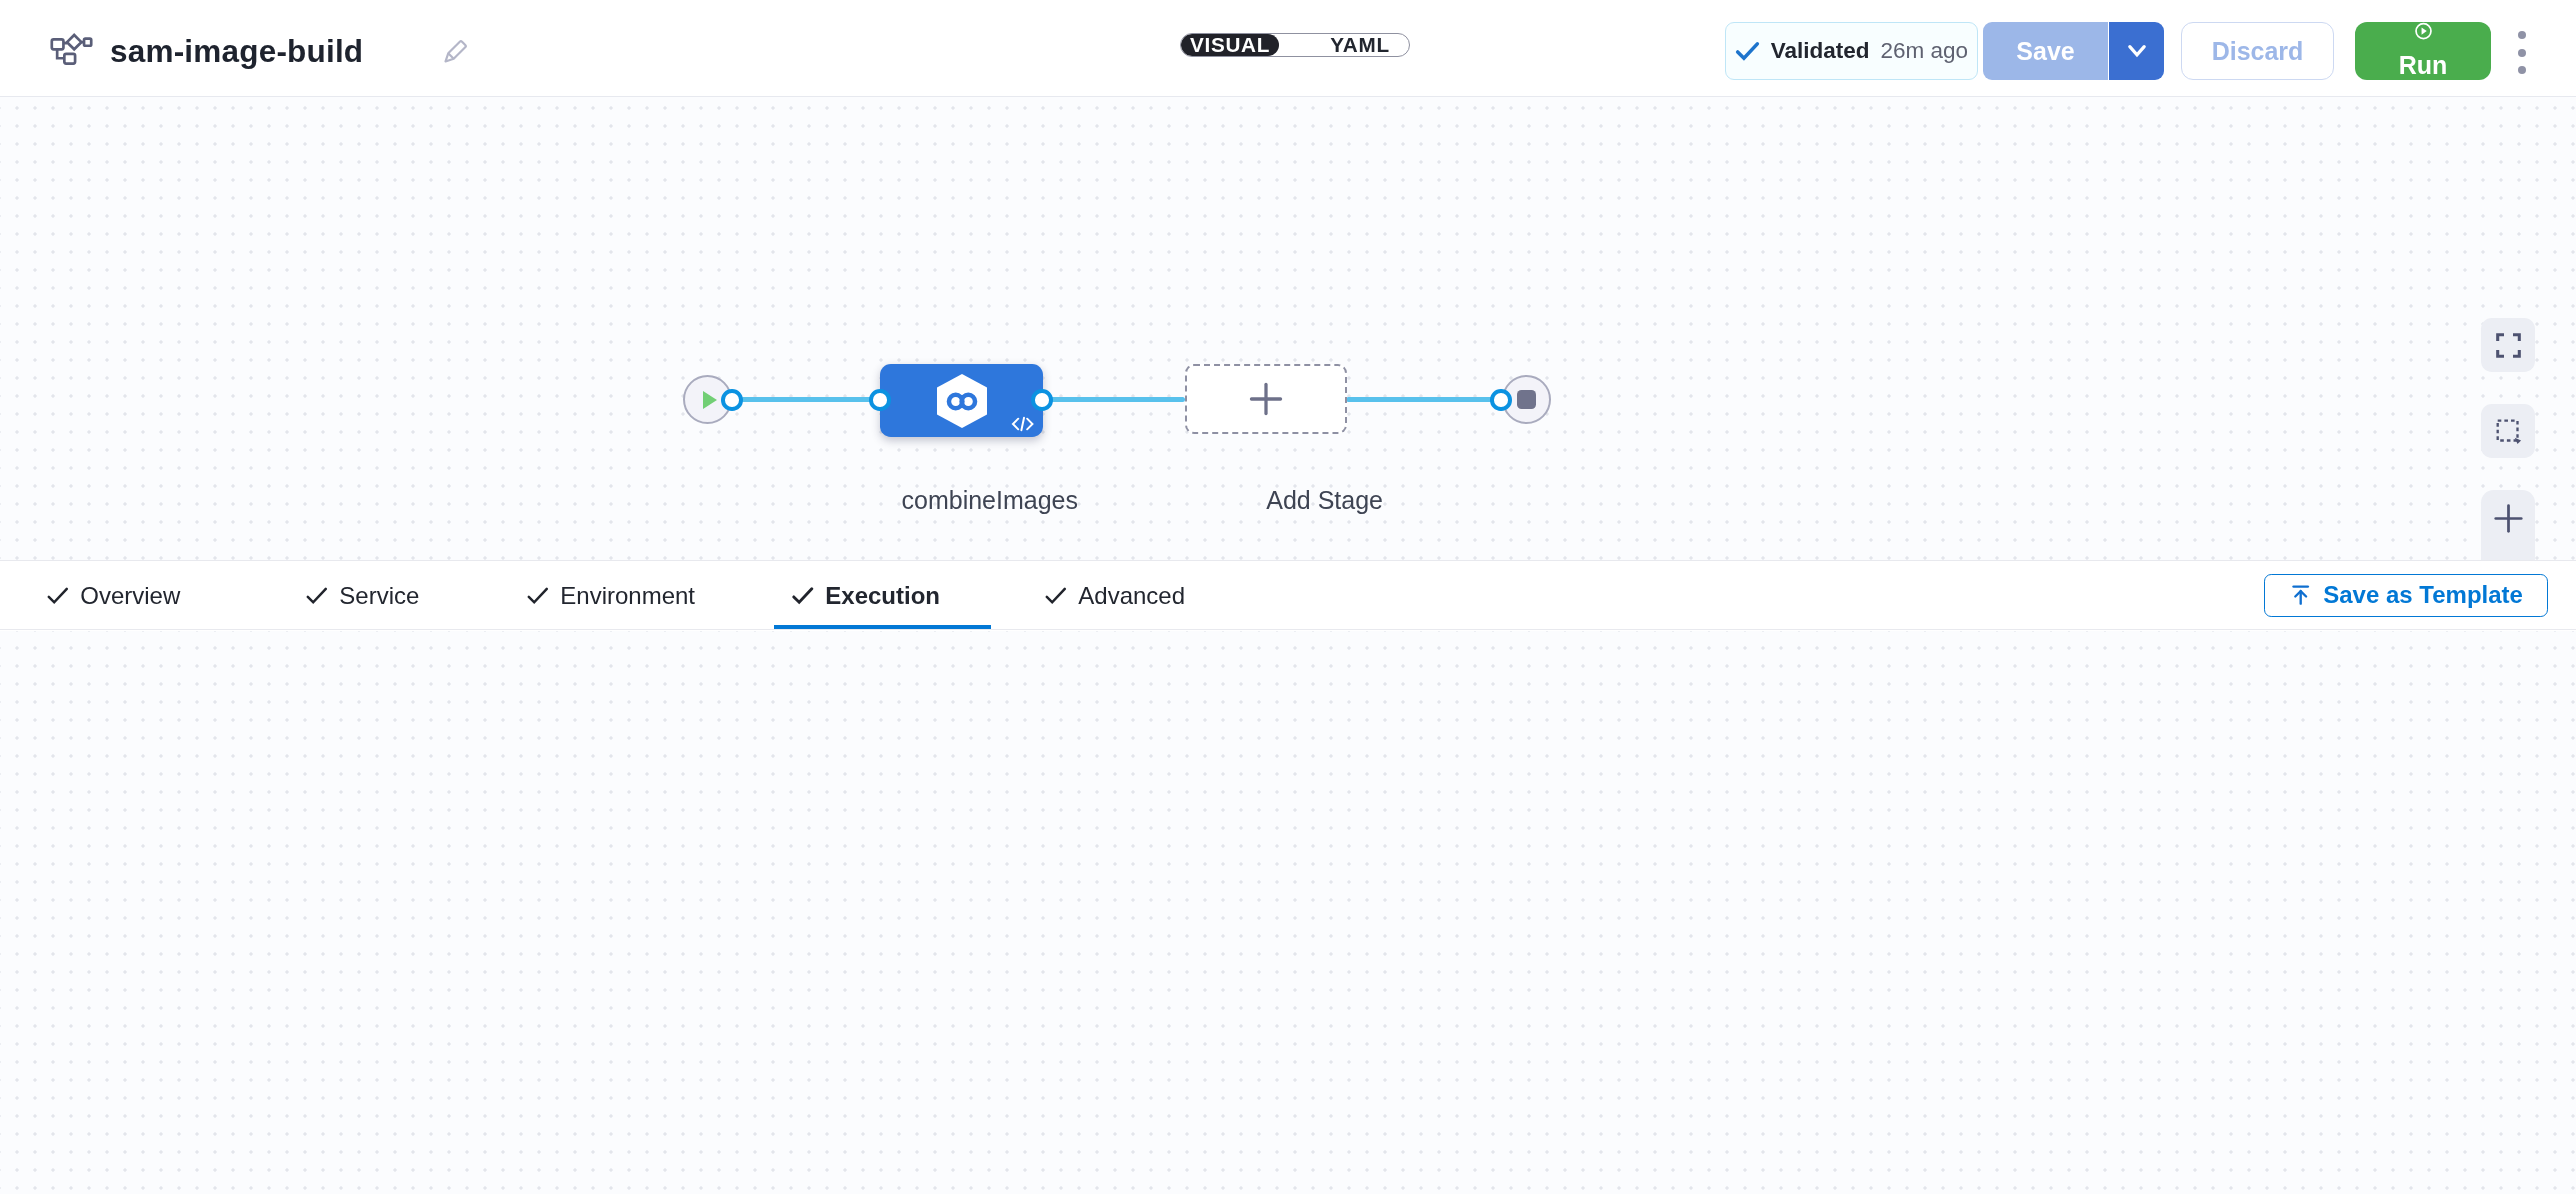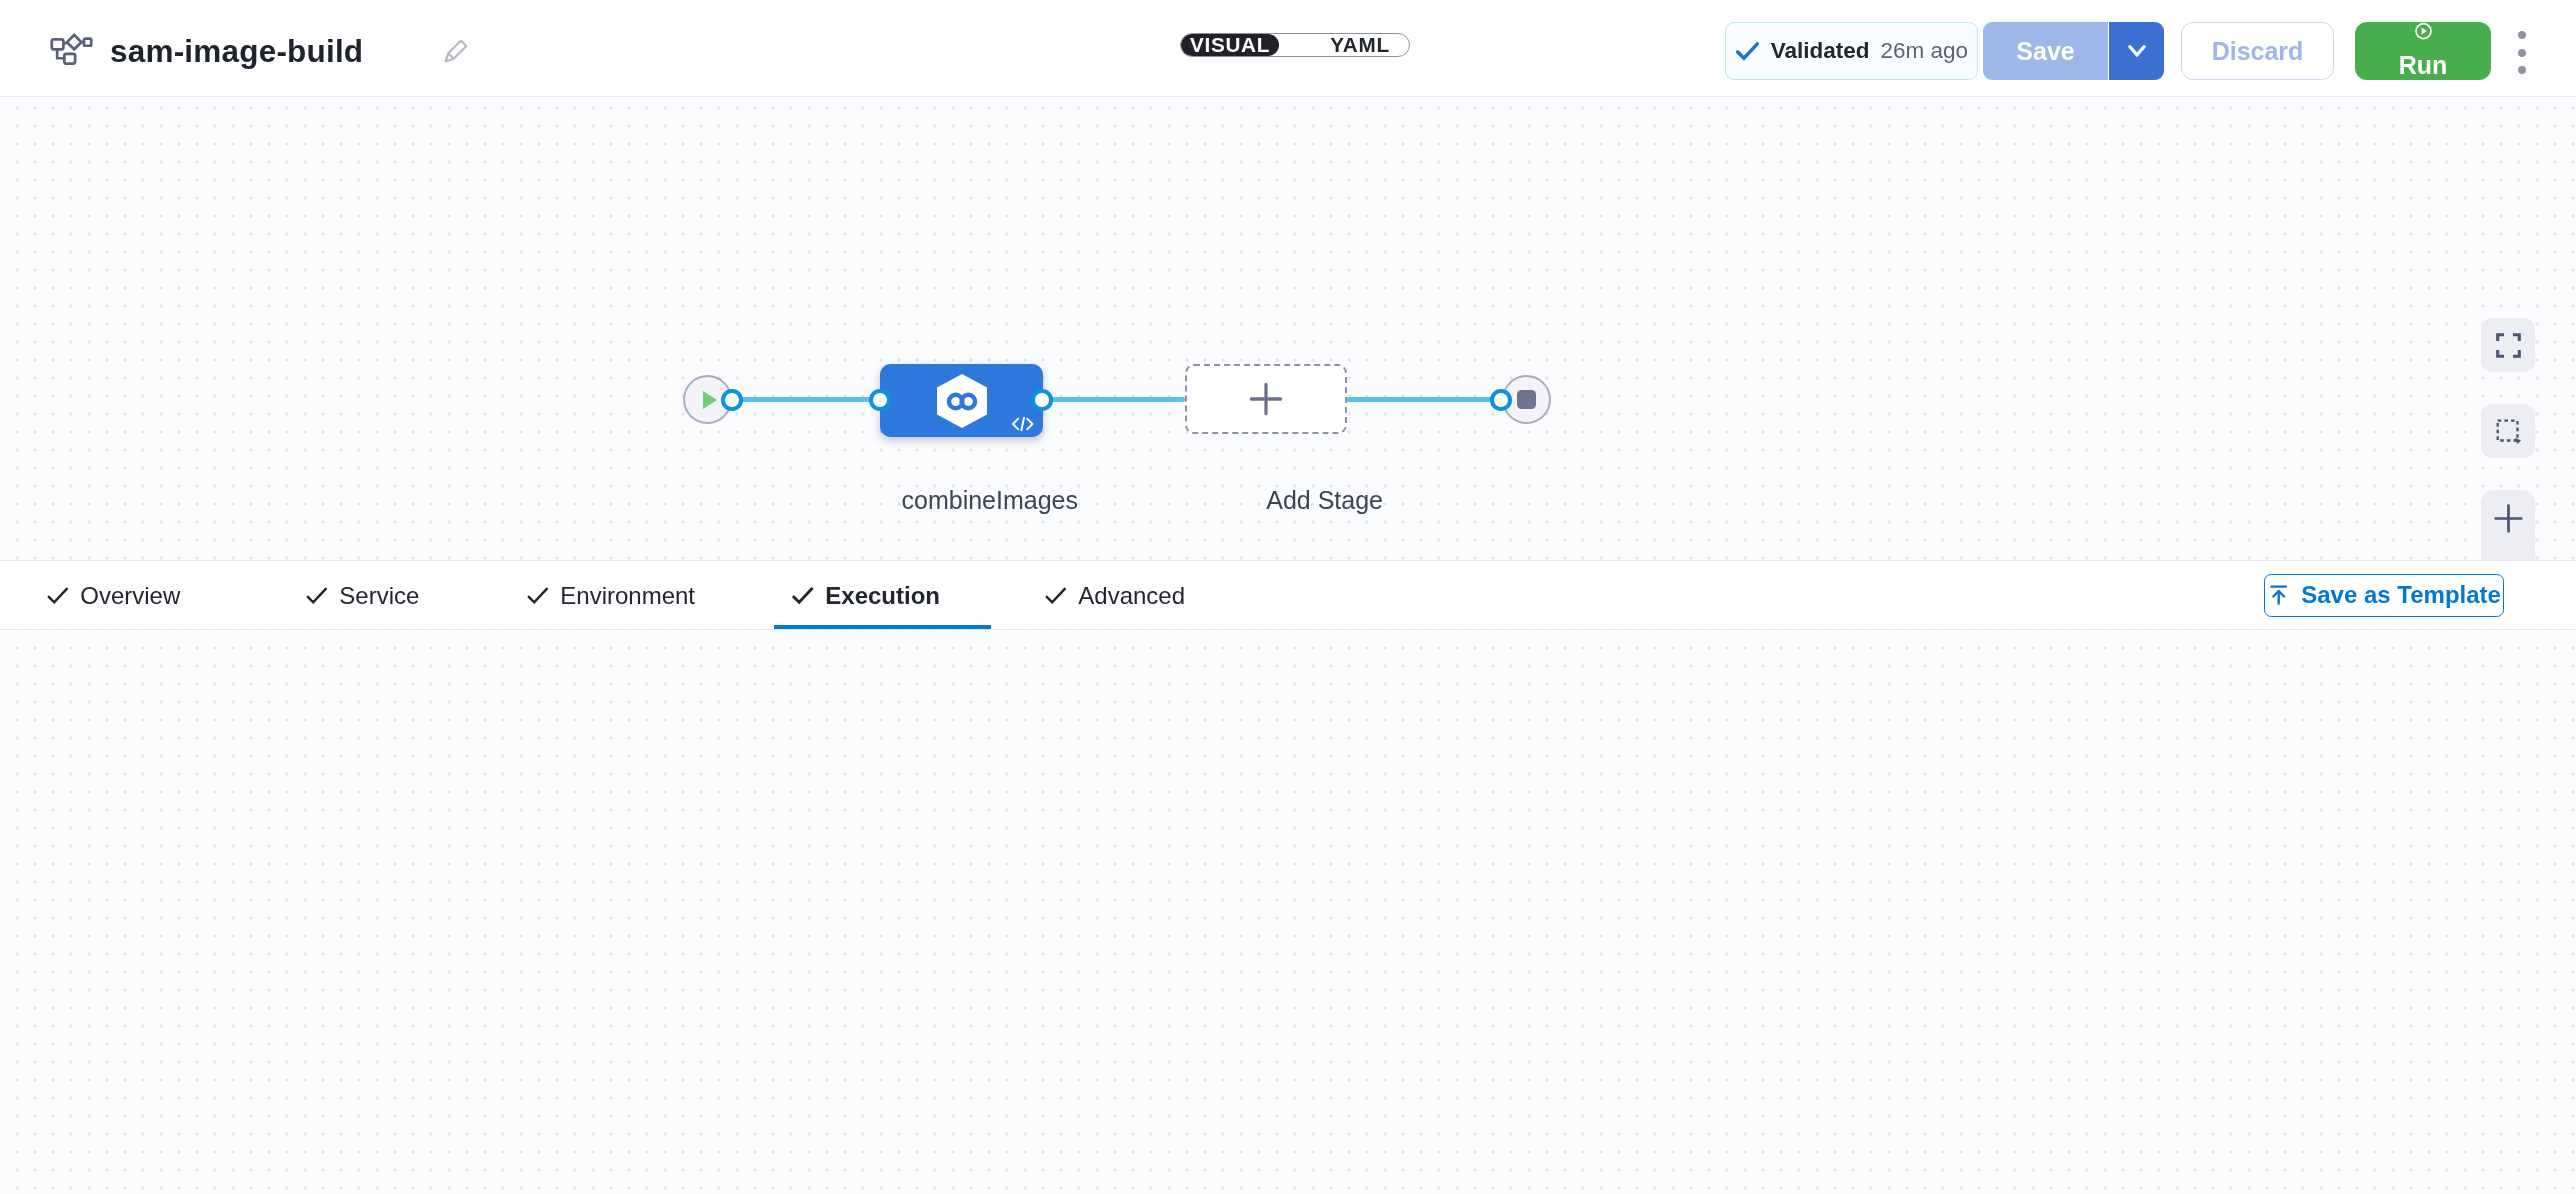--- a/index.html
+++ b/index.html
@@ -97,21 +97,21 @@
     border-radius:12.6px; display:flex; flex-direction:column; align-items:center; justify-content:space-around; z-index:15; }
   .zoom-pill > div { width:54px; height:54px; display:flex; align-items:center; justify-content:center; cursor:pointer; }
 
   
   .tabbar { position:absolute; left:0; top:560px; width:2576px; height:70px; background:#fff;
     border-top:1.8px solid #e8e9ee; border-bottom:1.8px solid #e8e9ee; z-index:25; }
   .tab { position:absolute; top:0; height:70px; display:flex; align-items:center; gap:11.7px;
     font-size:24px; color:#22262f; cursor:pointer; }
   .tab.active { font-weight:bold; }
   .tab-underline { position:absolute; left:774px; bottom:0; width:217px; height:4.5px; background:#0278d5; }
-  .tpl-btn { position:absolute; left:2264px; top:12.6px; width:240px; height:43px;
+  .tpl-btn { position:absolute; left:2264px; top:12.6px; width:284px; height:43px;
     border:1.8px solid #0278d5; border-radius:7.2px; color:#0278d5; font-size:24px; font-weight:bold;
     display:flex; align-items:center; justify-content:center; gap:10.8px; background:#fff; cursor:pointer; }
 
   svg { display:block; }
 </style>
 </head>
 <body>
 
 <div class="header">
   <span class="pipe-icon">

